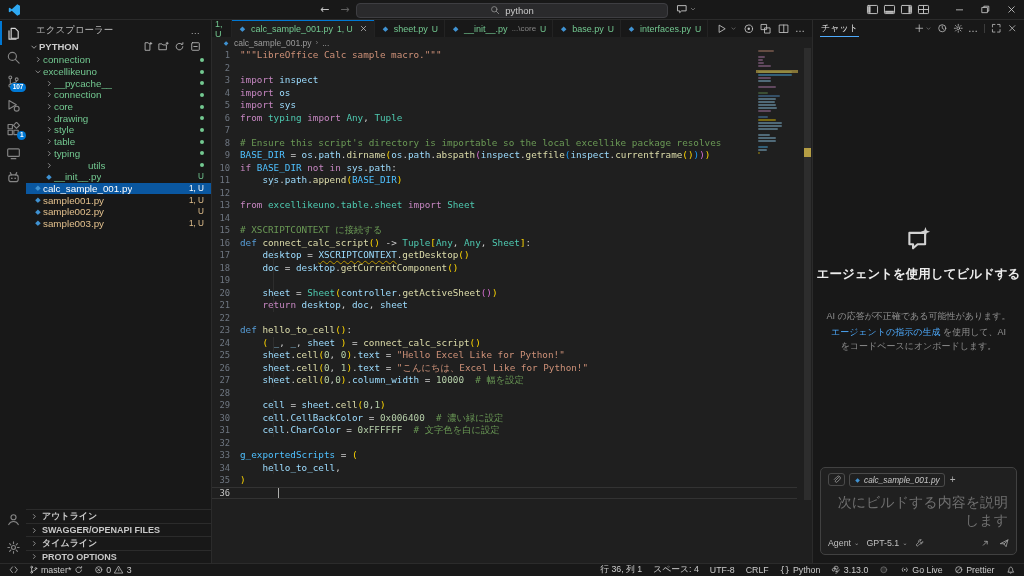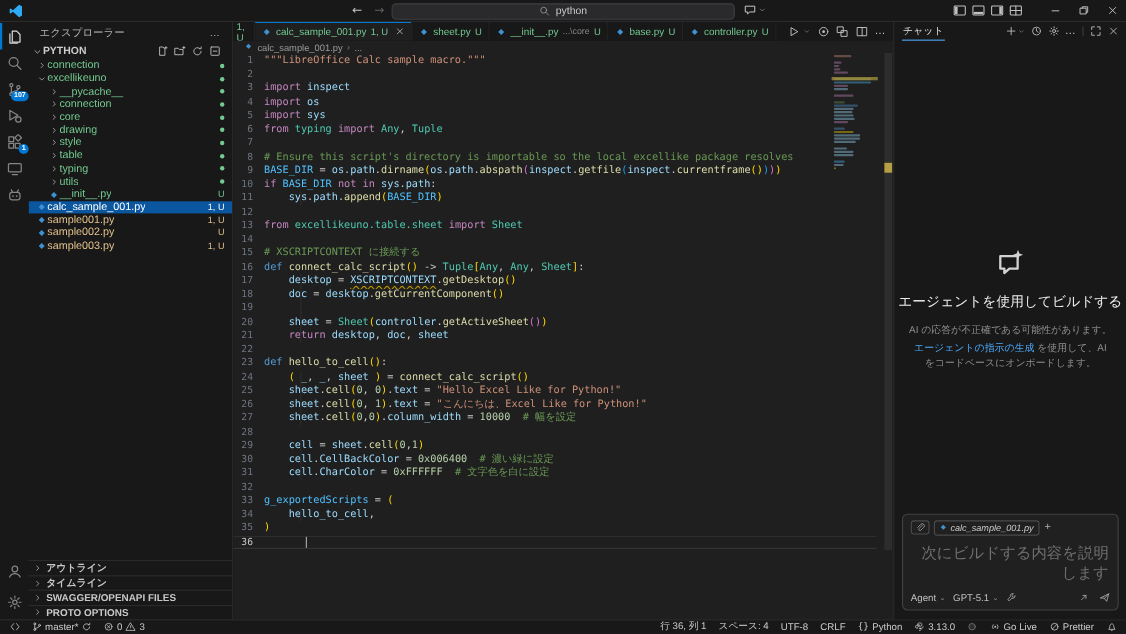--- a/index.html
+++ b/index.html
@@ -120,21 +120,21 @@
   position:relative;display:flex;flex-direction:column}
 .chat-header{height:17px;flex:none;display:flex;align-items:center;padding:0 7px}
 .chat-title{font-size:9px;color:#e3e3e3;height:100%;display:flex;align-items:center;
   border-bottom:1px solid #4daafc;padding:0 1px}
 .chat-hicons{margin-left:auto;display:flex;align-items:center;gap:5px;color:#c0c0c0}
 .chat-hicons .ic{width:10.5px;height:10.5px}
 .chat-div{width:1px;height:9px;background:#3c3c3c;margin:0 1px}
 .chat-body{flex:1;display:flex;flex-direction:column;align-items:center;text-align:center;
   padding:188px 13px 0;min-height:0}
 .chat-bigicon{width:28px;height:28px;color:#d2d2d2;margin-bottom:13px}
-.chat-ttl{font-size:12.5px;font-weight:normal;color:#ececec;margin-bottom:11px;white-space:nowrap}
+.chat-ttl{font-size:12.5px;font-weight:bold;color:#ececec;margin-bottom:27px;white-space:nowrap}
 .chat-cap{font-size:9px;color:#8f8f8f;margin-bottom:3px}
 .chat-para{font-size:9px;color:#8f8f8f;line-height:1.55}
 .chat-link{color:#4daafc}
 .chat-inputbox{position:absolute;left:7px;right:7px;bottom:8px;border:1px solid #414141;
   border-radius:5px;background:#202020;padding:5px 7px 6px}
 .ci-row1{display:flex;align-items:center;gap:4px}
 .ci-clip{width:17px;height:13px;border:1px solid #4a4a4a;border-radius:3px;display:flex;
   align-items:center;justify-content:center;color:#b0b0b0}
 .ci-clip .ic{width:9px;height:9px}
 .ci-chip{display:flex;align-items:center;gap:3px;border:1px solid #4a4a4a;border-radius:3px;
@@ -454,21 +454,21 @@
           <div class="trow" style="padding-left: 18px;">
             <span class="ic tchev">
               <svg viewBox="0 0 16 16" fill="none" stroke="currentColor" stroke-width="1.2" stroke-linecap="round" stroke-linejoin="round">
                 <path d="M6 4.5L9.5 8 6 11.5"></path>
               </svg>
             </span>
             <span class="tlabel c-green">typing</span>
             <span class="sp"></span>
             <span class="tdot"></span>
           </div>
-          <div class="trow" style="padding-left: 18px;">
+          <div class="trow" style="padding-left: 18px; gap: 34px;">
             <span class="ic tchev">
               <svg viewBox="0 0 16 16" fill="none" stroke="currentColor" stroke-width="1.2" stroke-linecap="round" stroke-linejoin="round">
                 <path d="M6 4.5L9.5 8 6 11.5"></path>
               </svg>
             </span>
             <span class="tlabel c-green">utils</span>
             <span class="sp"></span>
             <span class="tdot"></span>
           </div>
           <div class="trow" style="padding-left: 18px;">
@@ -510,29 +510,29 @@
               </svg>
             </span>
             <span>アウトライン</span>
           </div>
           <div class="bsec">
             <span class="ic">
               <svg viewBox="0 0 16 16" fill="none" stroke="currentColor" stroke-width="1.2" stroke-linecap="round" stroke-linejoin="round">
                 <path d="M6 4.5L9.5 8 6 11.5"></path>
               </svg>
             </span>
-            <span>タイムライン</span>
+            <span>SWAGGER/OPENAPI FILES</span>
           </div>
           <div class="bsec">
             <span class="ic">
               <svg viewBox="0 0 16 16" fill="none" stroke="currentColor" stroke-width="1.2" stroke-linecap="round" stroke-linejoin="round">
                 <path d="M6 4.5L9.5 8 6 11.5"></path>
               </svg>
             </span>
-            <span>SWAGGER/OPENAPI FILES</span>
+            <span>タイムライン</span>
           </div>
           <div class="bsec">
             <span class="ic">
               <svg viewBox="0 0 16 16" fill="none" stroke="currentColor" stroke-width="1.2" stroke-linecap="round" stroke-linejoin="round">
                 <path d="M6 4.5L9.5 8 6 11.5"></path>
               </svg>
             </span>
             <span>PROTO OPTIONS</span>
           </div>
         </div>
@@ -565,21 +565,21 @@
               <span class="tdesc">...\core</span>
               <span class="tbadge">U</span>
             </div>
             <div class="tab">
               <span class="fdiamond">◆</span>
               <span>base.py</span>
               <span class="tbadge">U</span>
             </div>
             <div class="tab">
               <span class="fdiamond">◆</span>
-              <span>controller.py</span>
+              <span>interfaces.py</span>
               <span class="tbadge">U</span>
             </div>
             <div class="tab"></div>
           </div>
         <div class="editor-actions">
           <span class="ic">
               <svg viewBox="0 0 16 16" fill="none" stroke="currentColor" stroke-width="1.2" stroke-linecap="round" stroke-linejoin="round">
                 <path d="M4.8 3.2l8 4.8-8 4.8z"></path>
               </svg>
             </span>

